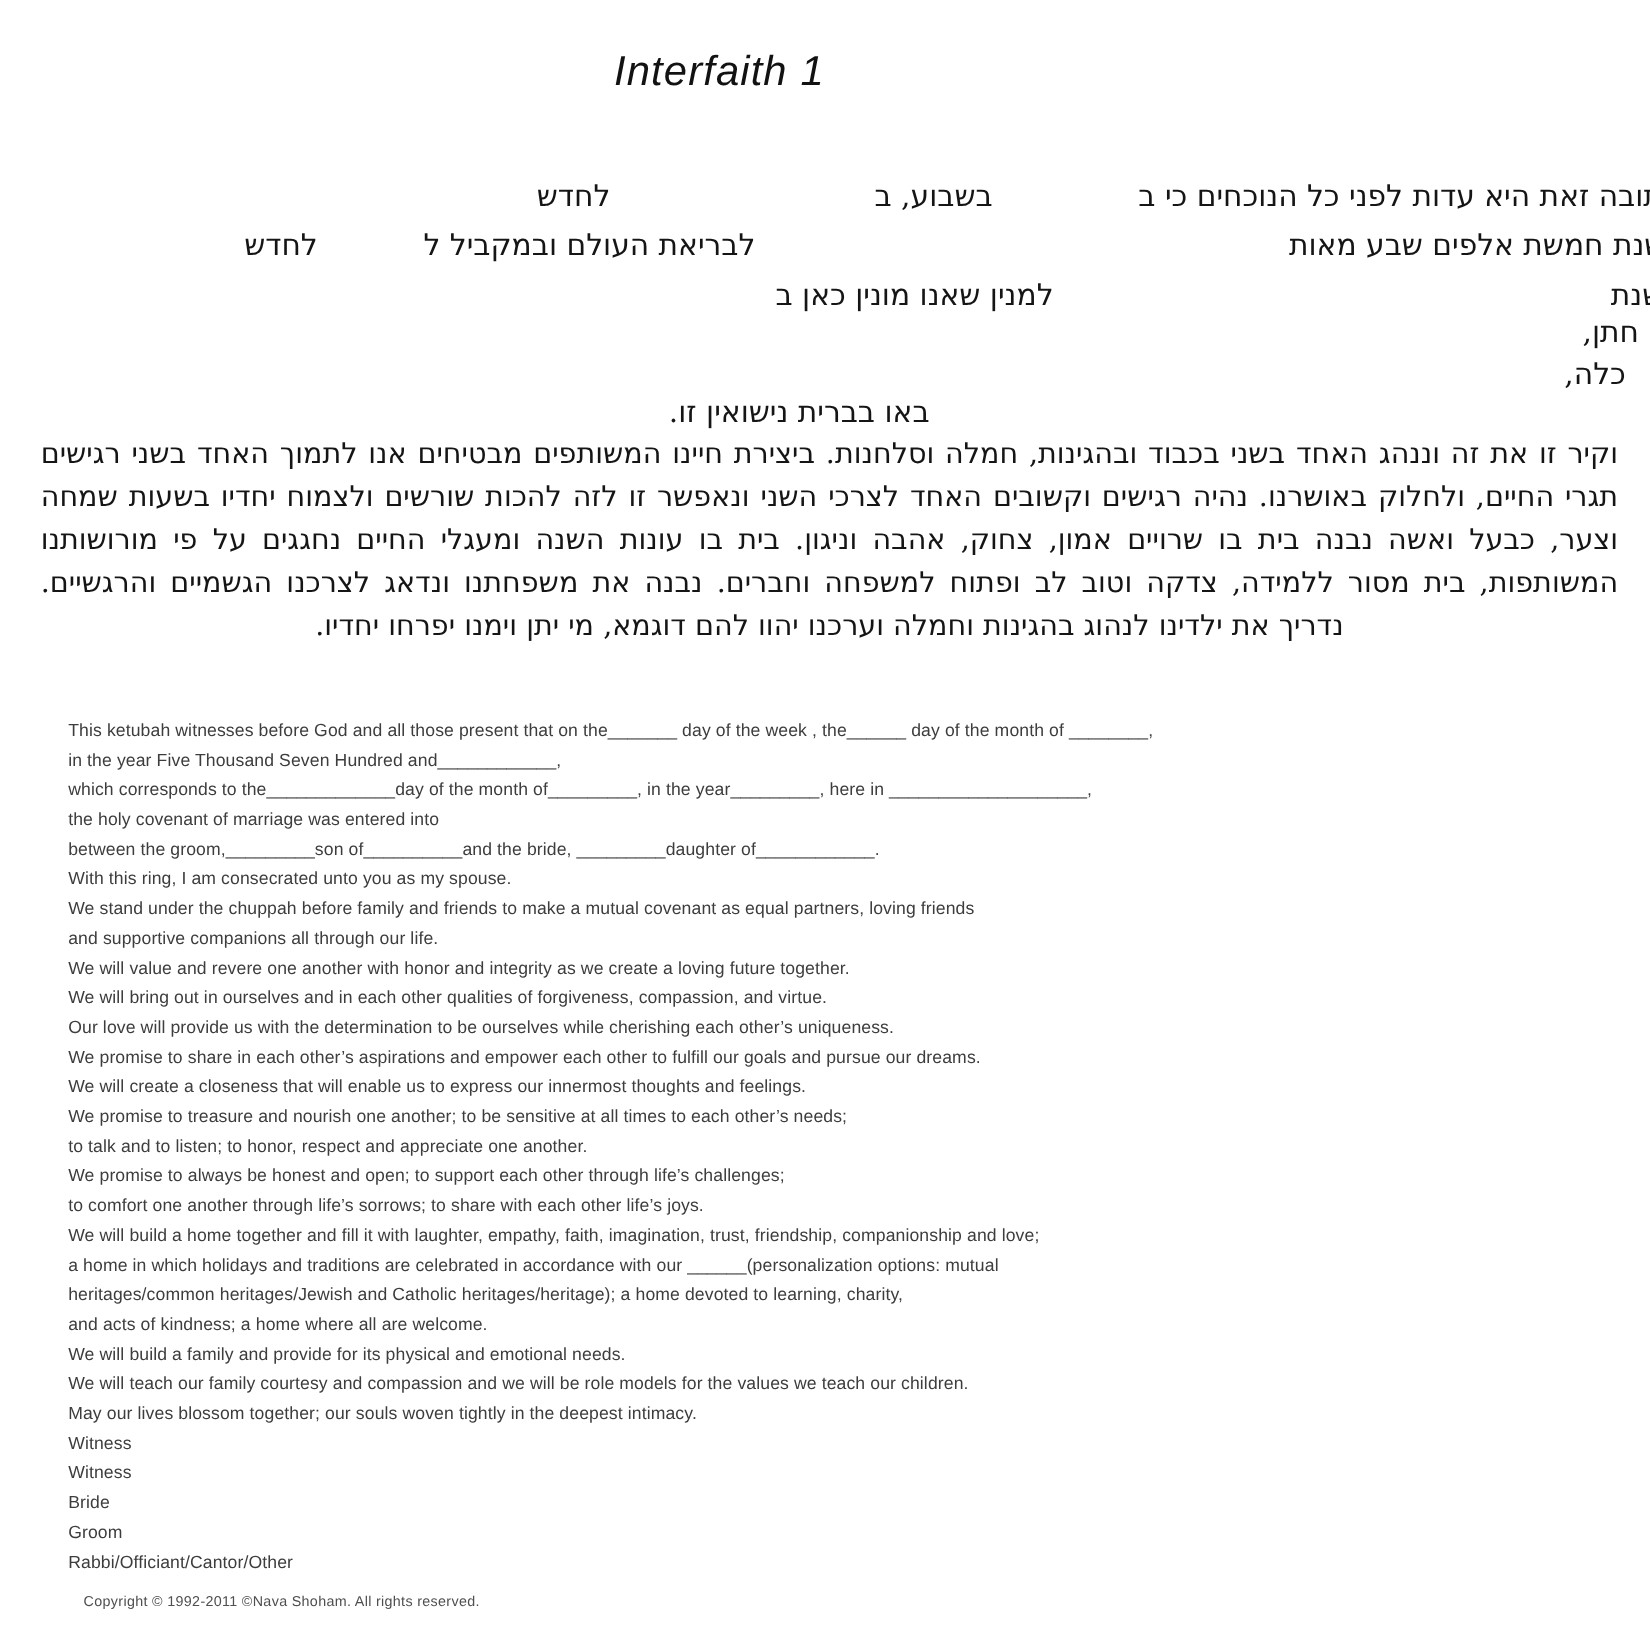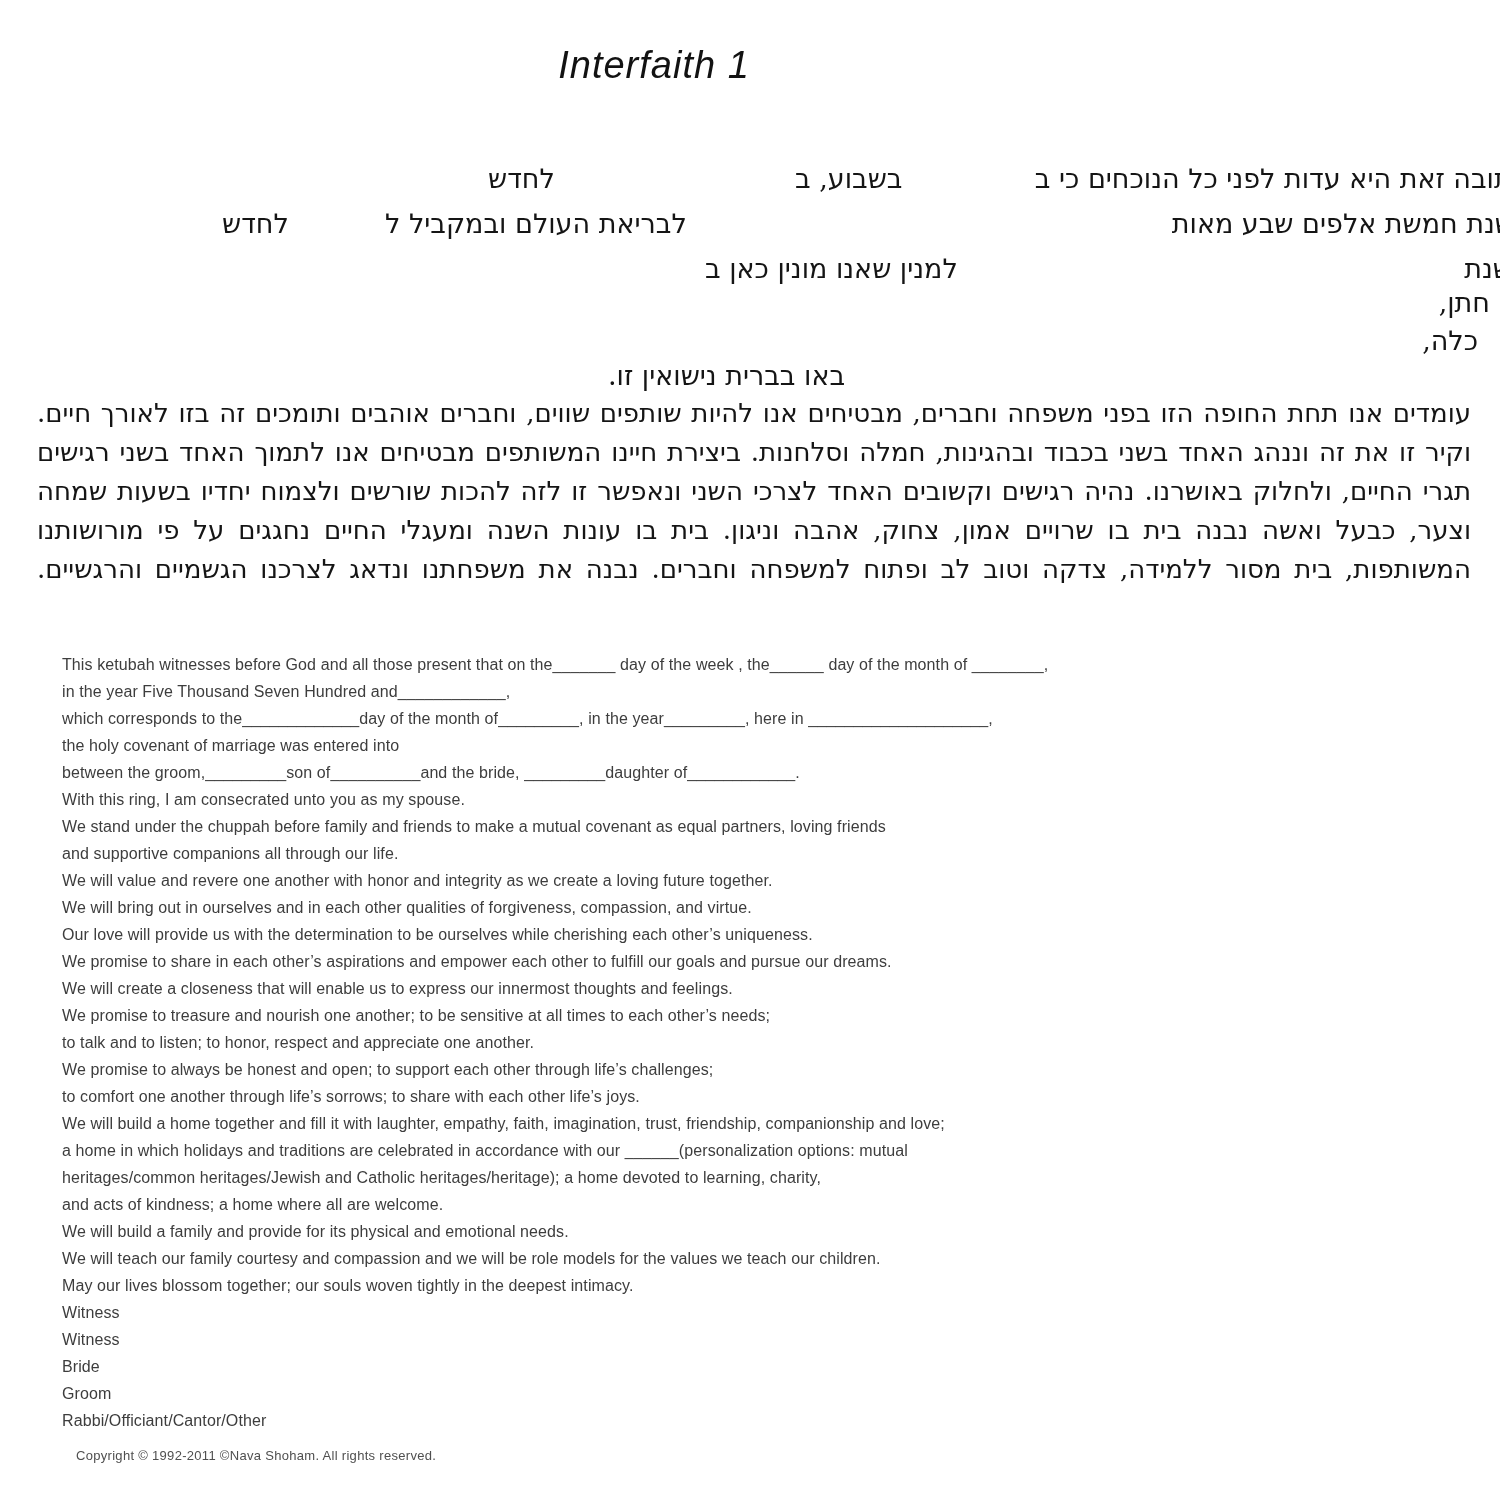--- a/index.html
+++ b/index.html
@@ -110,25 +110,25 @@
   <span class="heb h2l">לחדש</span>
 
   <span class="heb h3r">שנת</span>
   <span class="heb h3m">למנין שאנו מונין כאן ב</span>
 
   <span class="heb h4r">חתן,</span>
   <span class="heb h5r">כלה,</span>
   <span class="heb h6c">באו בברית נישואין זו.</span>
 
   <div class="heb-par">
-    <div class="heb-line">עומדים אנו תחת החופה הזו בפני משפחה וחברים, מבטיחים אנו להיות שותפים שווים, וחברים אוהבים ותומכים זה בזו לאורך חיים.</div>
     <div class="heb-line">וקיר זו את זה וננהג האחד בשני בכבוד ובהגינות, חמלה וסלחנות. ביצירת חיינו המשותפים מבטיחים אנו לתמוך האחד בשני רגישים</div>
     <div class="heb-line">תגרי החיים, ולחלוק באושרנו. נהיה רגישים וקשובים האחד לצרכי השני ונאפשר זו לזה להכות שורשים ולצמוח יחדיו בשעות שמחה</div>
     <div class="heb-line">וצער, כבעל ואשה נבנה בית בו שרויים אמון, צחוק, אהבה וניגון. בית בו עונות השנה ומעגלי החיים נחגגים על פי מורושותנו</div>
     <div class="heb-line">המשותפות, בית מסור ללמידה, צדקה וטוב לב ופתוח למשפחה וחברים. נבנה את משפחתנו ונדאג לצרכנו הגשמיים והרגשיים.</div>
+    <div class="heb-line-center">נדריך את ילדינו לנהוג בהגינות וחמלה וערכנו יהוו להם דוגמא, מי יתן וימנו יפרחו יחדיו.</div>
   </div>
 
   <div class="eng">
     <div class="eng-line">This ketubah witnesses before God and all those present that on the_______ day of the week , the______ day of the month of ________,</div>
     <div class="eng-line">in the year Five Thousand Seven Hundred and____________,</div>
     <div class="eng-line">which corresponds to the_____________day of the month of_________, in the year_________, here in ____________________,</div>
     <div class="eng-line">the holy covenant of marriage was entered into</div>
     <div class="eng-line">between the groom,_________son of__________and the bride, _________daughter of____________.</div>
     <div class="eng-line">With this ring, I am consecrated unto you as my spouse.</div>
     <div class="eng-line">We stand under the chuppah before family and friends to make a mutual covenant as equal partners, loving friends</div>

